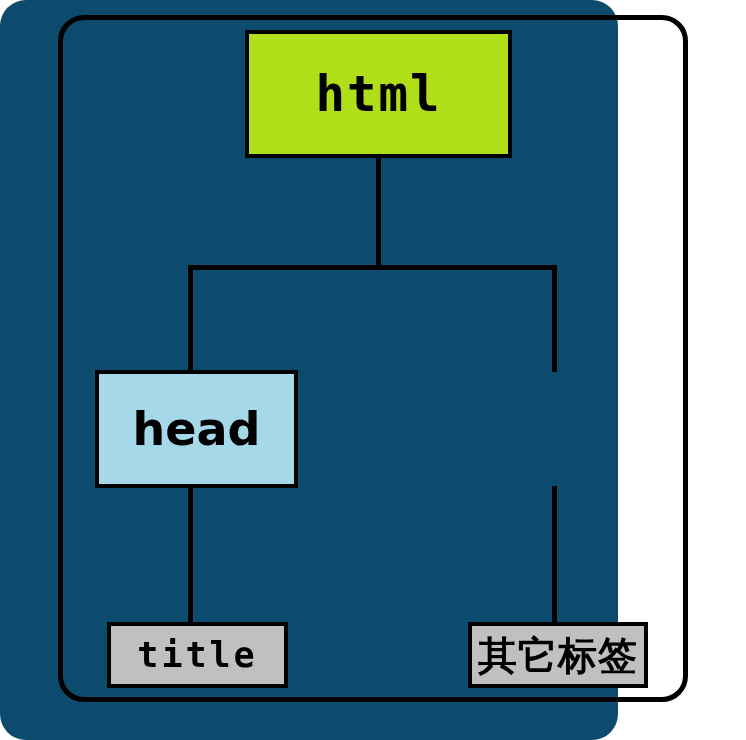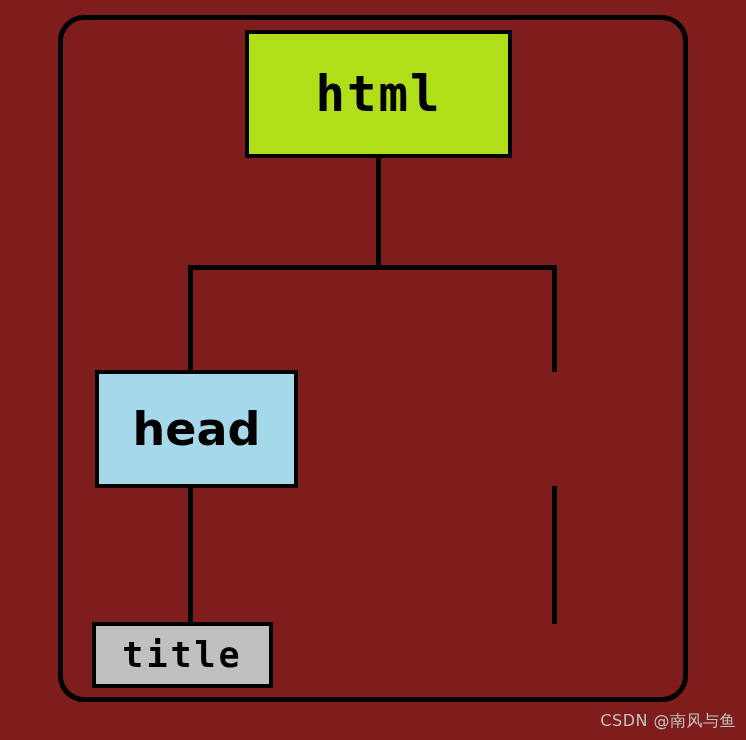--- a/index.html
+++ b/index.html
@@ -9,23 +9,24 @@
   }
   body {
     width: 746px;
     height: 740px;
     overflow: hidden;
     font-family: "Liberation Sans", sans-serif;
   }
 
   #canvas {
     position: relative;
-    width: 746px;
+    width: 618px;
     height: 740px;
-    background: #7f1d1d;
+    background: #0c4a6e;
+    border-radius: 26px;
   }
 
   
   .outer-frame {
     position: absolute;
     left: 58px;
     top: 15px;
     width: 630px;
     height: 687px;
     border: 5px solid #000000;
@@ -66,21 +67,21 @@
 
   .node-body {
     left: 455px;
     top: 370px;
     width: 203px;
     height: 118px;
     background: #a5d8e8;
   }
 
   .node-title {
-    left: 92px;
+    left: 107px;
     top: 622px;
     width: 181px;
     height: 66px;
     background: #c0c0c0;
   }
 
   .node-other {
     left: 468px;
     top: 622px;
     width: 180px;
@@ -156,16 +157,18 @@
 
   <div class="node node-head">
     <span class="label-sans t-head">head</span>
   </div>
 
 
   <div class="node node-title">
     <span class="label-mono t-title">title</span>
   </div>
 
+  <div class="node node-other">
+    <span class="label-sans t-other">其它标签</span>
+  </div>
 
-  <div class="watermark">CSDN @南风与鱼</div>
 
 </div>
 
 </body></html>

